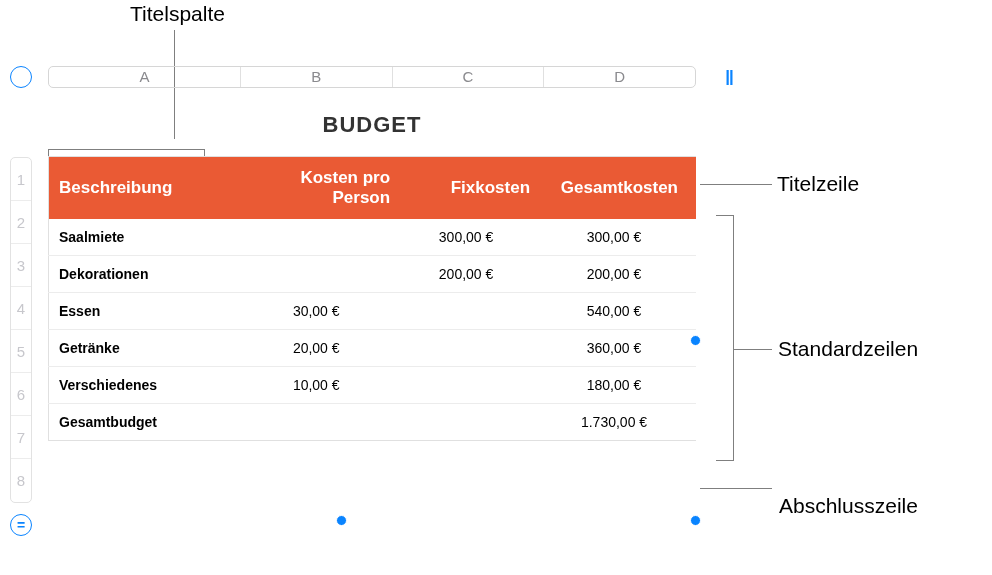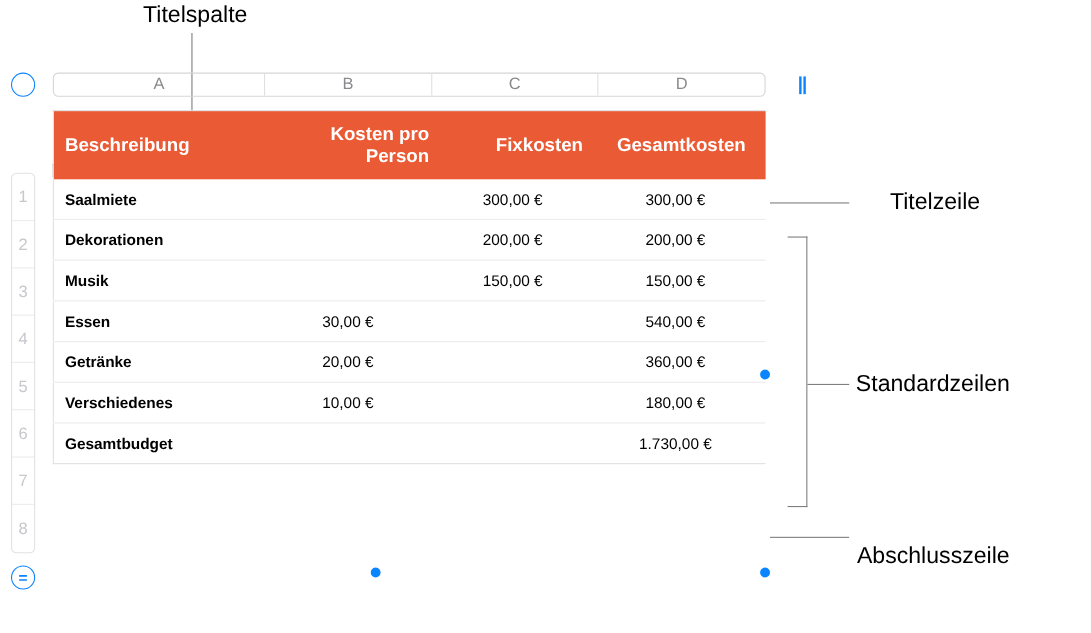--- a/index.html
+++ b/index.html
@@ -12,21 +12,21 @@
       overflow: hidden;
     }
     
     .callout-label {
       position: absolute;
       font-size: 21px;
       color: #000;
       white-space: nowrap;
     }
     .callout-top { top: 2px; left: 130px; }
-    .callout-right-1 { top: 172px; left: 777px; margin-left: 32px; }
+    .callout-right-1 { top: 172px; left: 777px; }
     .callout-right-2 { top: 337px; left: 778px; }
     .callout-right-3 { top: 476px; left: 779px; margin-top: 18px; }
     
     .callout-line {
       position: absolute;
       background: #7f7f7f;
     }
     .callout-line-v1 { left: 174px; top: 30px; width: 1px; height: 109px; }
     .callout-line-h-top { left: 48px; top: 149px; width: 157px; height: 1px; }
     .callout-line-v-topL { left: 48px; top: 149px; width: 1px; height: 12px; }
@@ -206,20 +206,21 @@
     <div class="row-head">2</div>
     <div class="row-head">3</div>
     <div class="row-head">4</div>
     <div class="row-head">5</div>
     <div class="row-head">6</div>
     <div class="row-head">7</div>
     <div class="row-head">8</div>
   </div>
 
   <div class="table-area">
+    <div class="table-title">BUDGET</div>
     <table class="data-table">
       <colgroup>
         <col class="col-desc">
           <col class="col-kpp">
           <col class="col-fix">
           <col class="col-gk">
       </colgroup>
       <thead>
         <tr>
           <th>Beschreibung</th>
@@ -235,26 +236,20 @@
           <td class="num">300,00 €</td>
           <td class="num">300,00 €</td>
         </tr>
         <tr>
           <td class="desc">Dekorationen</td>
           <td class="num"></td>
           <td class="num">200,00 €</td>
           <td class="num">200,00 €</td>
         </tr>
         <tr>
-          <td class="desc">Musik</td>
-          <td class="num"></td>
-          <td class="num">150,00 €</td>
-          <td class="num">150,00 €</td>
-        </tr>
-        <tr>
           <td class="desc">Essen</td>
           <td class="num">30,00 €</td>
           <td class="num"></td>
           <td class="num">540,00 €</td>
         </tr>
         <tr>
           <td class="desc">Getränke</td>
           <td class="num">20,00 €</td>
           <td class="num"></td>
           <td class="num">360,00 €</td>

